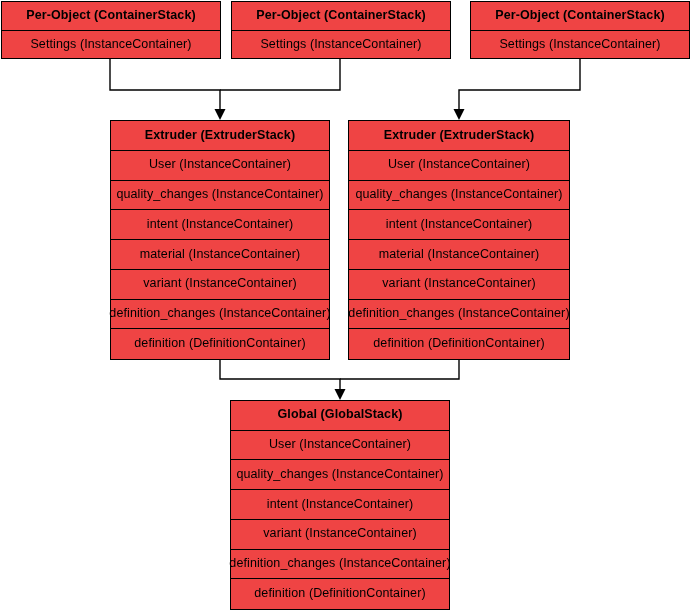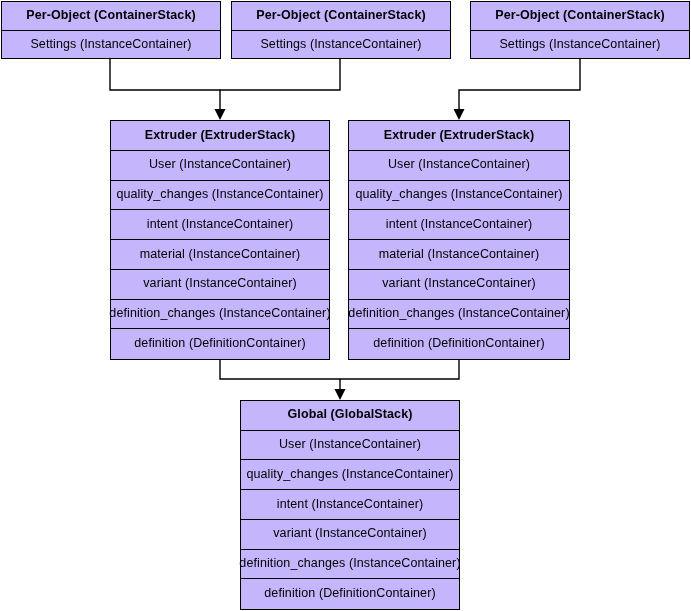--- a/index.html
+++ b/index.html
@@ -14,21 +14,21 @@
     position: relative;
     width: 691px;
     height: 611px;
     background: #ffffff;
     overflow: hidden;
   }
   .node {
     position: absolute;
     box-sizing: border-box;
     border: 1px solid #000000;
-    background: #c4b5fd;
+    background: #ef4444;
     display: flex;
     flex-direction: column;
     z-index: 2;
   }
   .row {
     box-sizing: border-box;
     display: flex;
     align-items: center;
     justify-content: center;
     text-align: center;
@@ -114,21 +114,21 @@
     <div class="row header" style="height:30px;">Extruder (ExtruderStack)</div>
     <div class="row" style="height:30px;">User (InstanceContainer)</div>
     <div class="row" style="height:30px;">quality_changes (InstanceContainer)</div>
     <div class="row" style="height:30px;">intent (InstanceContainer)</div>
     <div class="row" style="height:30px;">material (InstanceContainer)</div>
     <div class="row" style="height:30px;">variant (InstanceContainer)</div>
     <div class="row" style="height:30px;">definition_changes (InstanceContainer)</div>
     <div class="row" style="height:30px;">definition (DefinitionContainer)</div>
   </div>
 
-  <div class="node" style="left:240px; top:400px; width:220px; height:210px;">
+  <div class="node" style="left:230px; top:400px; width:220px; height:210px;">
     <div class="row header" style="height:30px;">Global (GlobalStack)</div>
     <div class="row" style="height:30px;">User (InstanceContainer)</div>
     <div class="row" style="height:30px;">quality_changes (InstanceContainer)</div>
     <div class="row" style="height:30px;">intent (InstanceContainer)</div>
     <div class="row" style="height:30px;">variant (InstanceContainer)</div>
     <div class="row" style="height:30px;">definition_changes (InstanceContainer)</div>
     <div class="row" style="height:30px;">definition (DefinitionContainer)</div>
   </div>
 
 </div>

